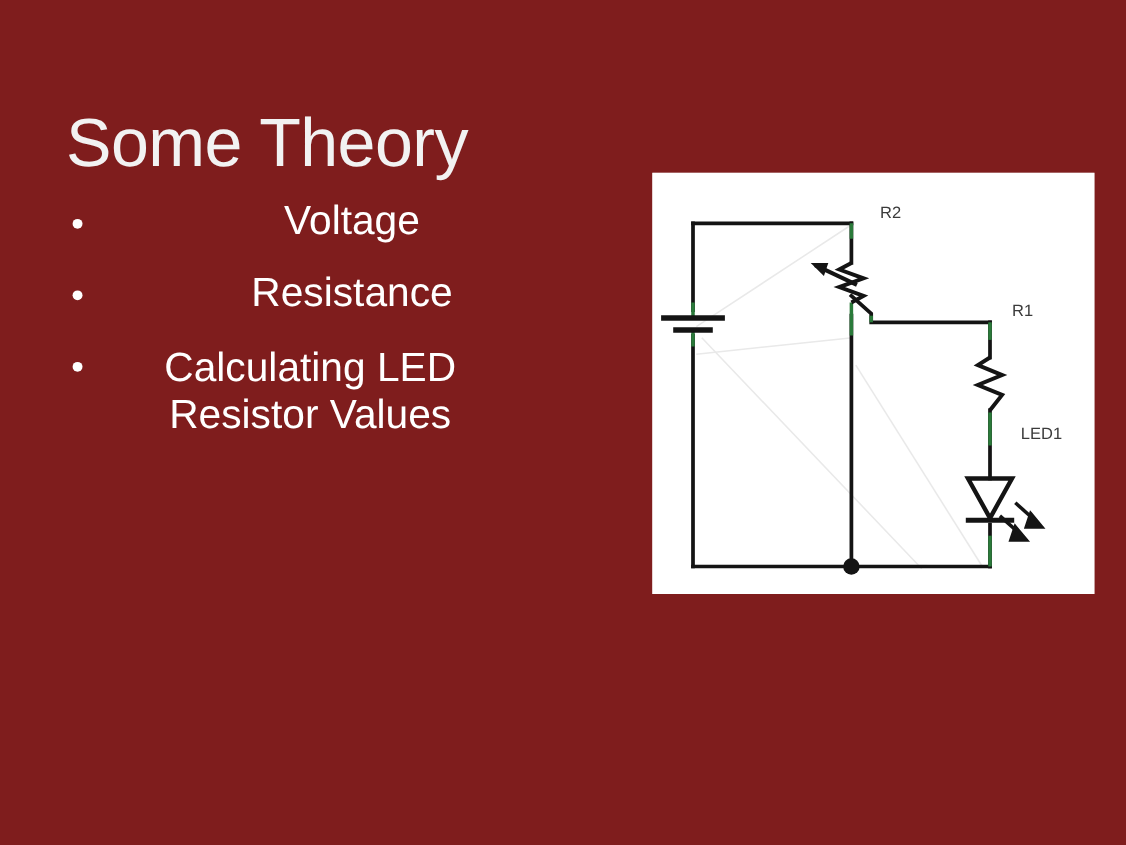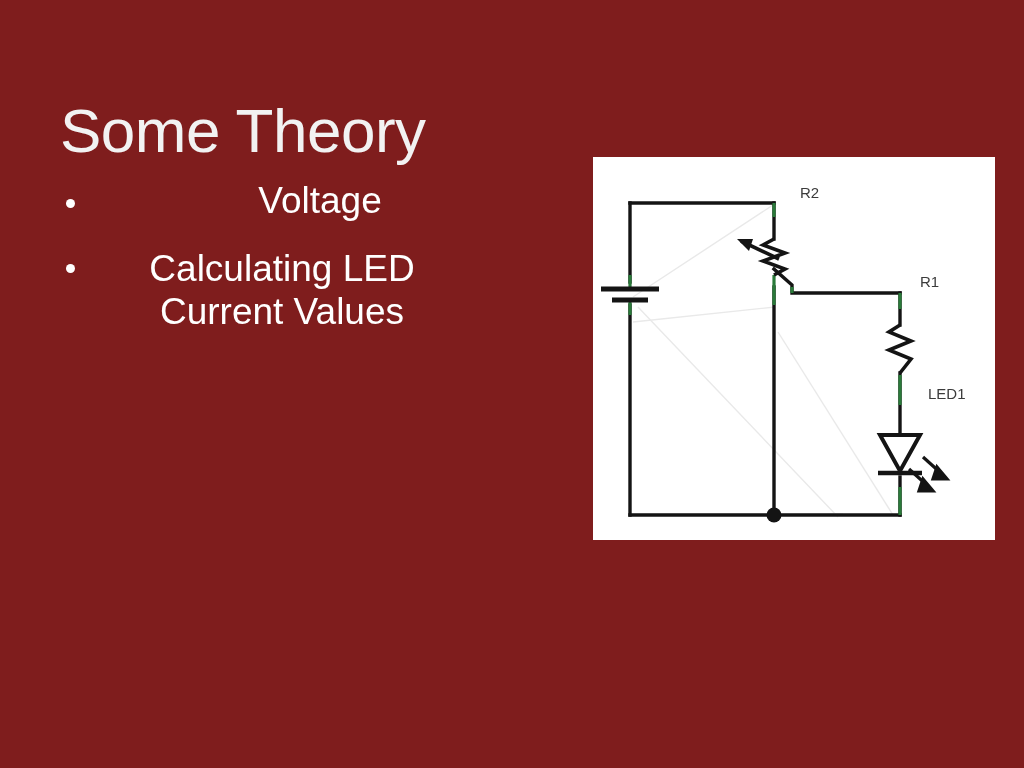--- a/index.html
+++ b/index.html
@@ -101,23 +101,27 @@
 
 <div id="slide">
 
   <h1 id="slide-title">Some Theory</h1>
 
   <ul id="bullet-list">
     <li>
       <span class="bullet-dot"></span>
       <span class="bullet-text">Voltage</span>
     </li>
+    <li>
+      <span class="bullet-dot"></span>
+      <span class="bullet-text">Resistance</span>
+    </li>
     <li class="wrap">
       <span class="bullet-dot"></span>
-      <span class="bullet-text">Calculating LED Current Values</span>
+      <span class="bullet-text">Calculating LED Resistor Values</span>
     </li>
   </ul>
 
   <div id="circuit-panel">
     <svg id="circuit-svg" viewBox="0 0 402 383" xmlns="http://www.w3.org/2000/svg">
 
       <rect x="0" y="0" width="402" height="383" fill="#ffffff"></rect>
 
       <g stroke="#e9e9e9" stroke-width="1.4" fill="none">
         <line x1="40" y1="140" x2="180" y2="48"></line>

